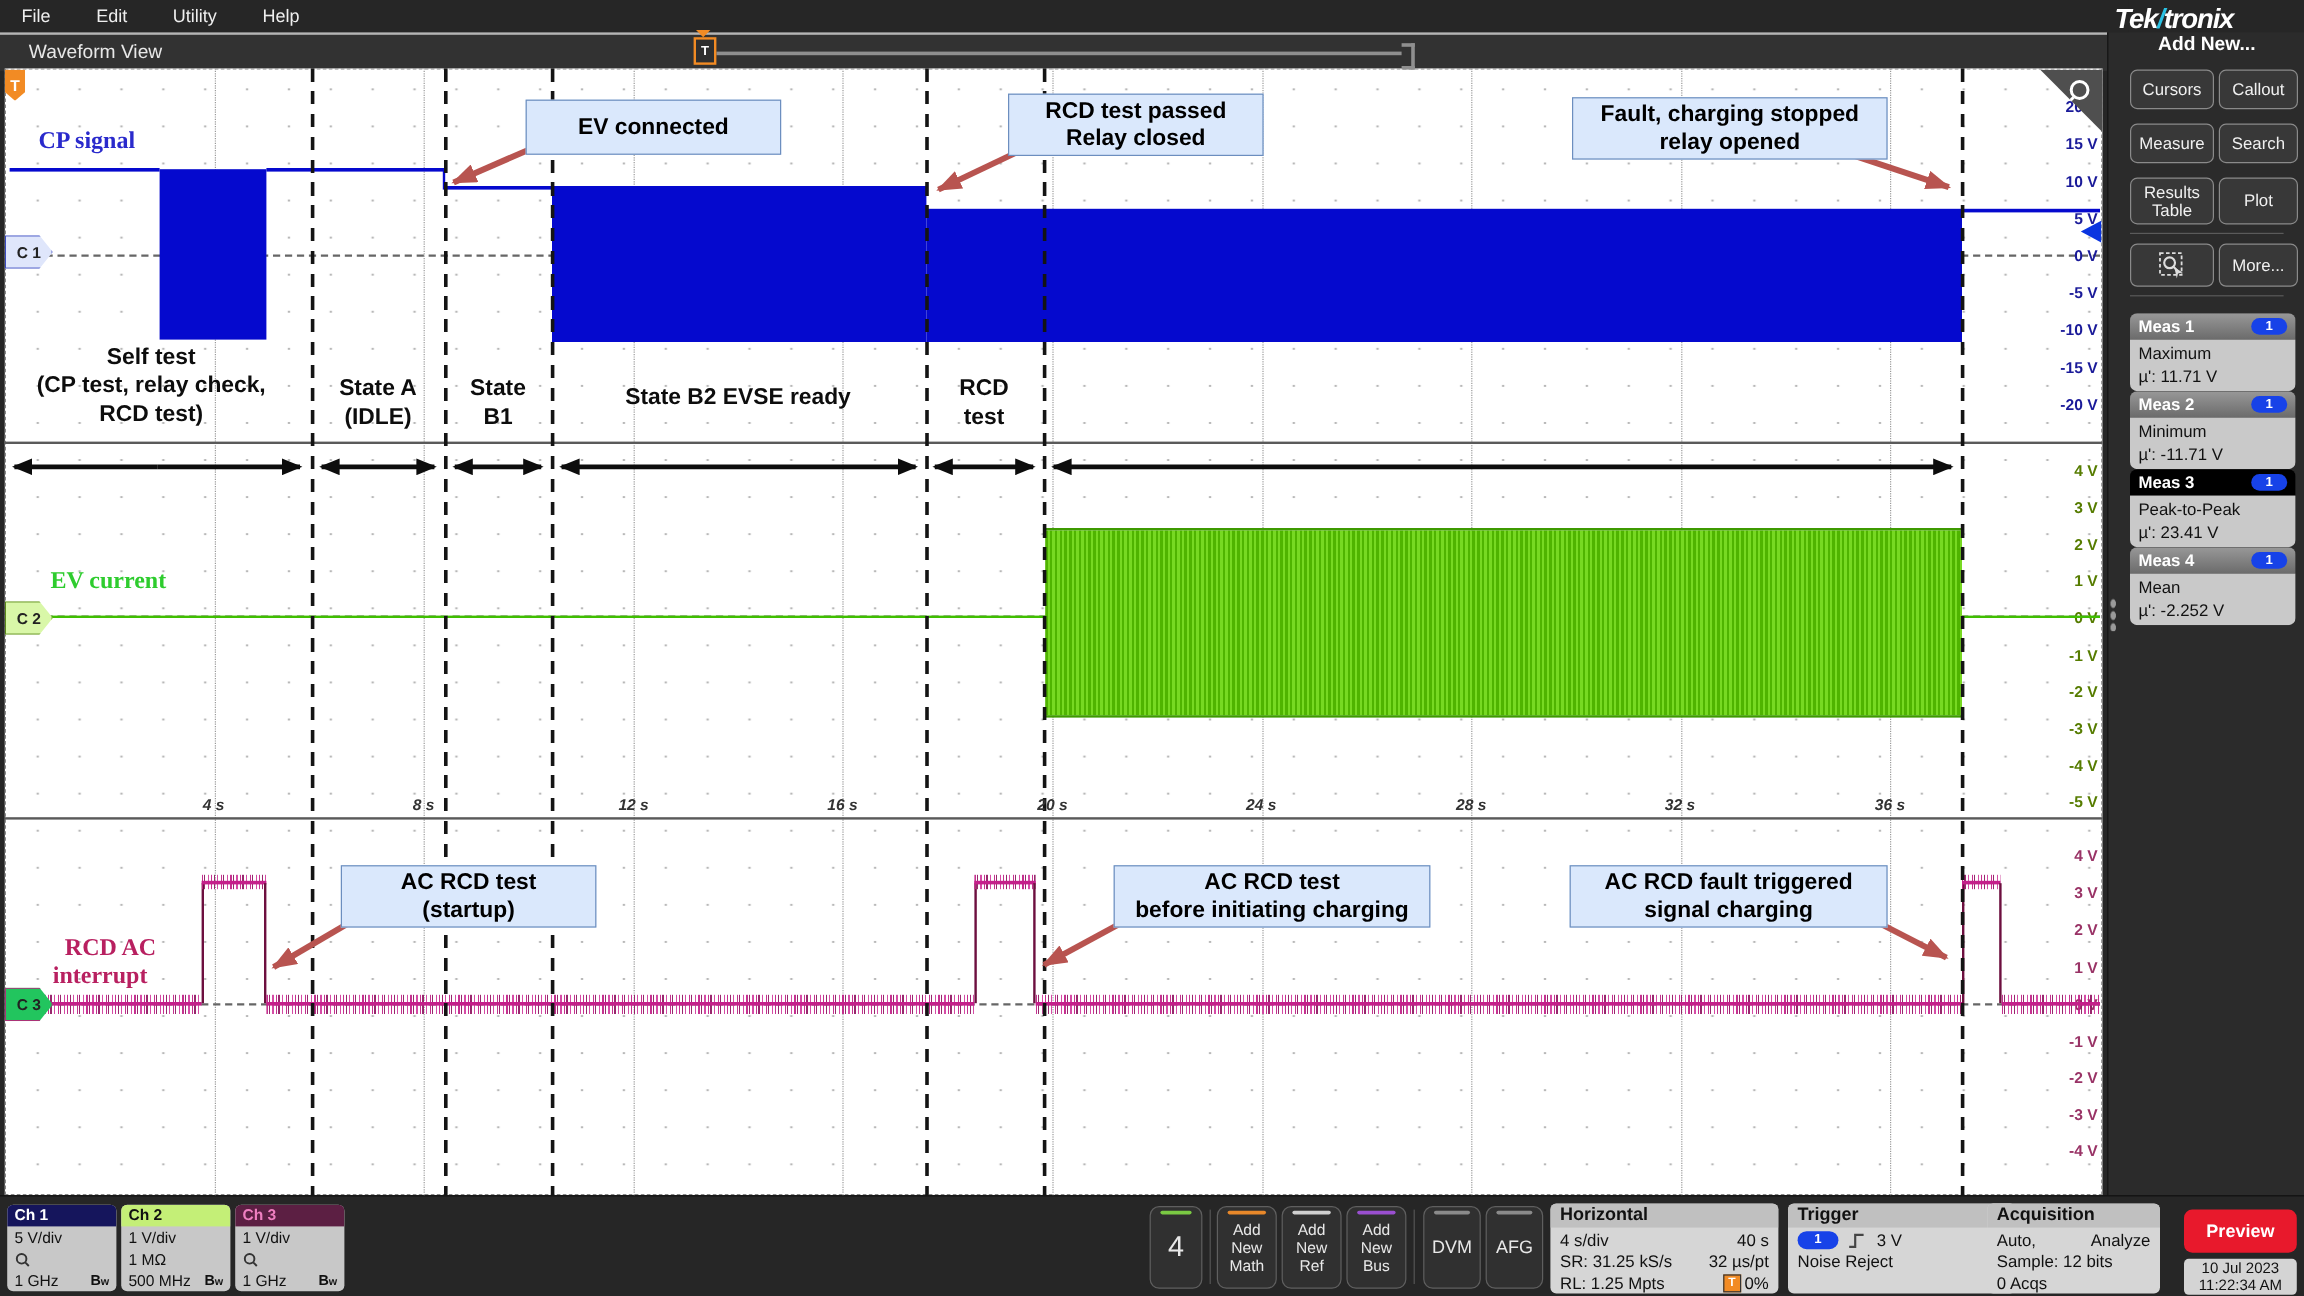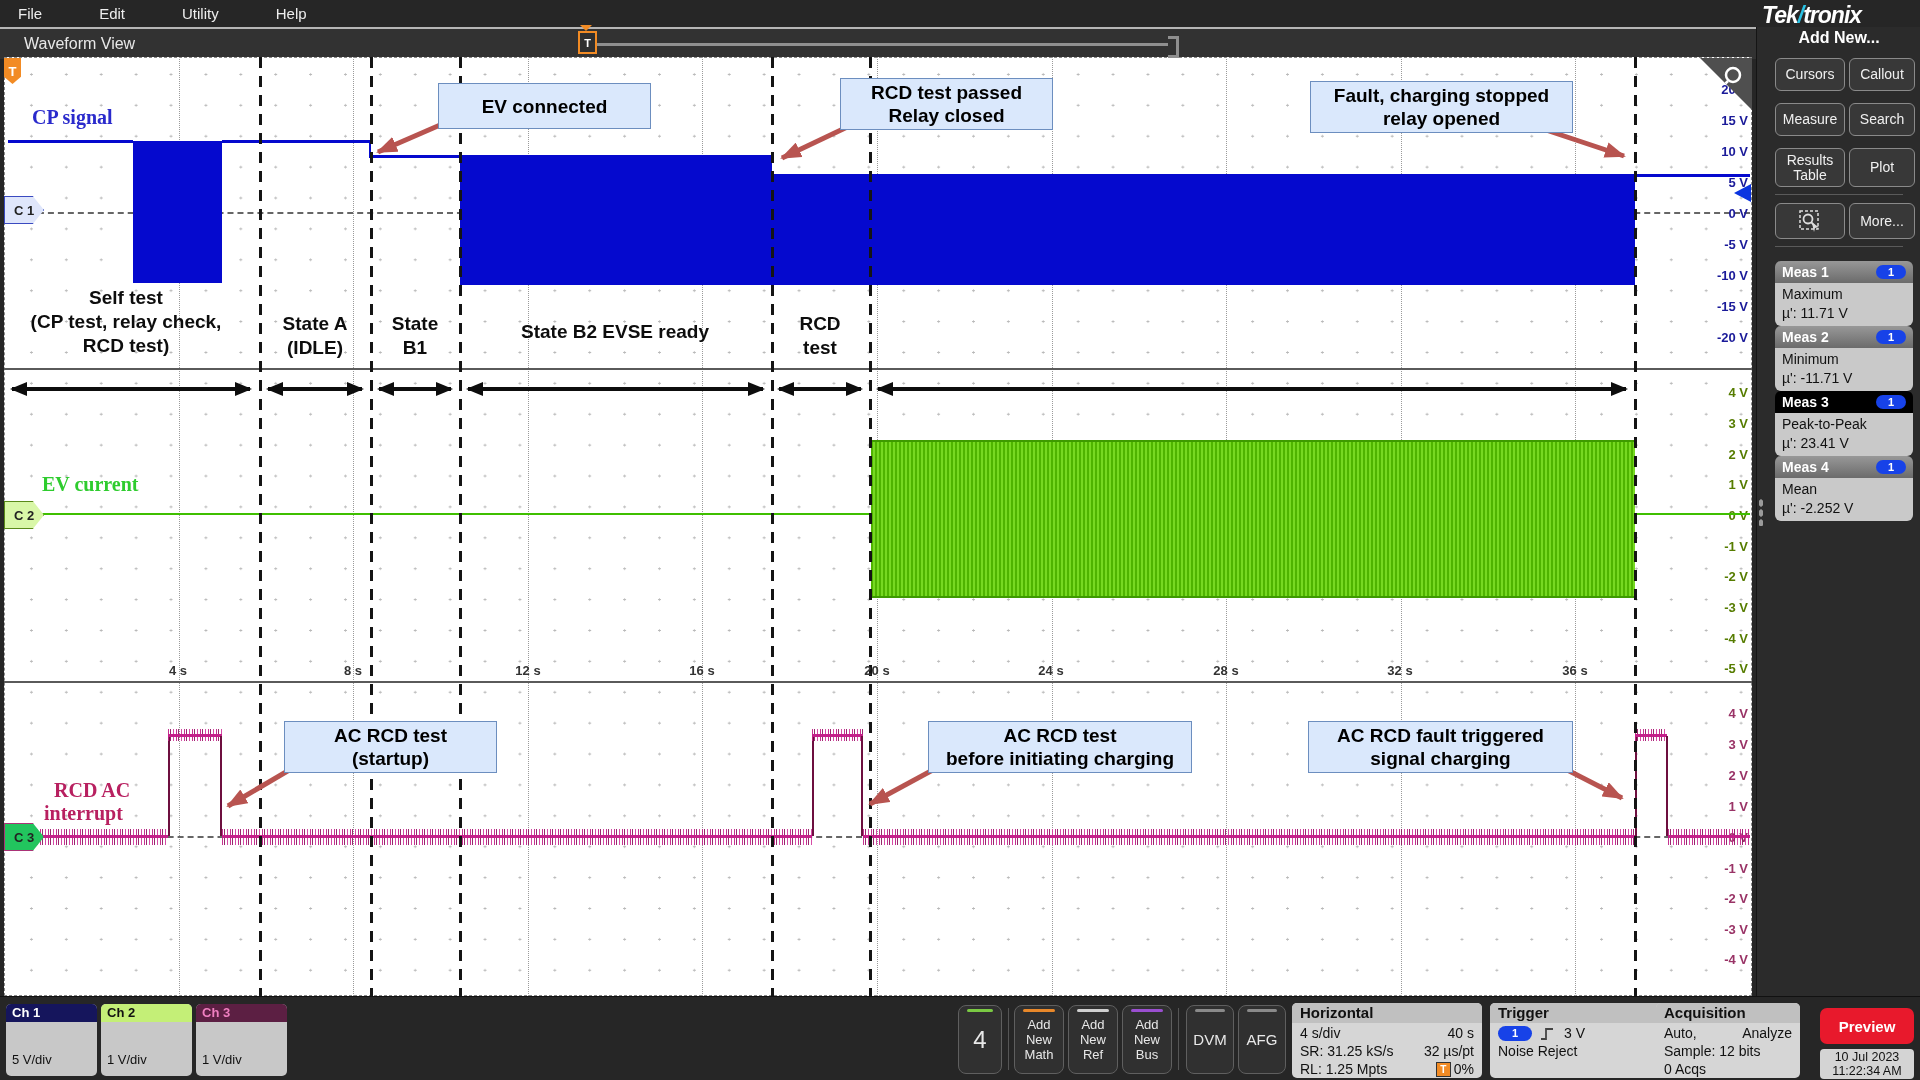--- a/index.html
+++ b/index.html
@@ -1,38 +1,38 @@
 <!DOCTYPE html>
 <html><head>
 <meta charset="utf-8">
 <style>
   html,body{margin:0;padding:0;background:#111;}
   #root{position:relative;width:1920px;height:1080px;background:#262626;overflow:hidden;
         font-family:"Liberation Sans",sans-serif;-webkit-font-smoothing:antialiased;}
   .abs{position:absolute;}
   
-  #menubar{left:0;top:0;width:1756px;height:27px;background:#262626;display:flex;align-items:center;gap:57px;padding-left:18px;}
+  #menubar{left:0;top:0;width:1756px;height:27px;background:#262626;display:flex;align-items:center;gap:38px;padding-left:18px;}
   .menu-item{color:#eee;font-size:15px;cursor:default;}
   #titlebar{left:0;top:27px;width:1756px;height:30px;background:#323232;border-top:2px solid #b5b5b5;}
   #wv-title{position:absolute;left:24px;top:6px;color:#e8e8e8;font-size:16px;}
   #logo{left:1762px;top:2px;width:156px;height:24px;color:#fff;font-weight:bold;font-size:23px;font-style:italic;letter-spacing:-1px;}
   #logo .slash{color:#2ac2e4;font-weight:bold;}
   
   #grat{left:4px;top:57px;width:1748px;height:939px;background:#fff;
         background-image:radial-gradient(#b8b8b8 1px, transparent 1.4px);
         background-size:34.9px 30.9px;background-position:9px 1px;
         border:1px dashed #888;box-sizing:border-box;z-index:0;}
   .vgrid{width:0;top:57px;height:939px;border-left:1px dotted #9a9a9a;z-index:1;}
   .vline{width:3px;top:57px;height:939px;z-index:3;
          background:repeating-linear-gradient(180deg,#141414 0 11px,transparent 11px 19px);}
   .hsep{left:4px;width:1748px;height:2px;background:#5a5a5a;z-index:3;}
   .zero-dash{left:8px;width:1742px;height:0;border-top:2px dashed #666;z-index:1;}
   .vlabel{width:36px;text-align:right;font-size:13px;font-weight:bold;z-index:1;transform:translateY(-50%);}
   .c1l{color:#1a1a99;} .c2l{color:#567c00;} .c3l{color:#993366;}
-  .tlabel{width:50px;text-align:center;font-size:13px;font-weight:bold;color:#333;z-index:4;}
+  .tlabel{width:50px;text-align:center;font-size:13px;font-weight:bold;color:#333;z-index:4;font-style:italic;}
   .stage{text-align:center;font-weight:bold;font-size:19px;line-height:24px;color:#0d0d0d;z-index:4;}
   .callout{background:#dae8fc;border:1px solid #6c8ebf;display:flex;flex-direction:column;justify-content:center;
            text-align:center;font-weight:bold;font-size:19px;line-height:23px;color:#000;z-index:6;}
   .trace-label{font-family:"Liberation Serif",serif;font-weight:bold;font-size:20px;z-index:4;}
   .chmark{width:38px;height:26px;display:flex;align-items:center;justify-content:center;
           font-size:13px;font-weight:bold;color:#222;z-index:4;
           clip-path:polygon(0 0,72% 0,100% 50%,72% 100%,0 100%);border:1px solid #555;}
   
   .fill{z-index:2;} 
   .c1fill{background:#0509ce;}
@@ -53,21 +53,21 @@
   .meas .hd{height:22px;display:flex;align-items:center;justify-content:space-between;padding:0 7px;
             background:linear-gradient(#989898,#6b6b6b);color:#fff;font-weight:bold;font-size:14px;}
   .meas.sel .hd{background:#000;}
   .meas .bd{background:#c9c9c9;color:#111;font-size:14px;line-height:19px;padding:2px 7px 3px 7px;}
   .pill{min-width:24px;height:14px;background:#1742e8;border-radius:8px;color:#fff;font-size:11px;font-weight:bold;
         display:flex;align-items:center;justify-content:center;padding:0 3px;}
   
   #bottombar{left:0;top:996px;width:1920px;height:84px;background:#262626;border-top:1px solid #111;}
   .chbadge{position:absolute;top:1004px;width:91px;height:72px;border-radius:5px;overflow:hidden;background:#c8c8c8;cursor:pointer;}
   .chbadge .hd{height:17px;font-size:13px;font-weight:bold;padding:1px 6px 0 6px;}
-  .chbadge .row{font-size:13px;color:#111;padding:0 6px;height:18px;display:flex;align-items:center;justify-content:space-between;margin-top:28px;}
+  .chbadge .row{font-size:13px;color:#111;padding:0 6px;height:18px;display:flex;align-items:center;justify-content:space-between;}
   .bw{font-size:9px;font-weight:bold;color:#111;}
   .bw::first-letter{font-size:12px;}
   .tallbtn{position:absolute;top:1005px;height:67px;background:#303030;border:1px solid #5f5f5f;border-radius:8px;
            color:#e8e8e8;display:flex;flex-direction:column;align-items:center;justify-content:center;
            font-size:13px;line-height:15px;cursor:pointer;}
   .strip{position:absolute;top:3px;left:8px;right:8px;height:3px;border-radius:2px;}
   .vsep{position:absolute;top:1008px;width:1px;height:62px;background:#555;}
   .infopanel{position:absolute;top:1003px;background:#d6d6d6;border-radius:5px;overflow:hidden;color:#111;}
   .infopanel .hd{background:#c0c0c0;font-weight:bold;font-size:15px;padding:1px 8px;height:18px;}
   .infopanel .bd{font-size:14px;padding:1px 8px;}

